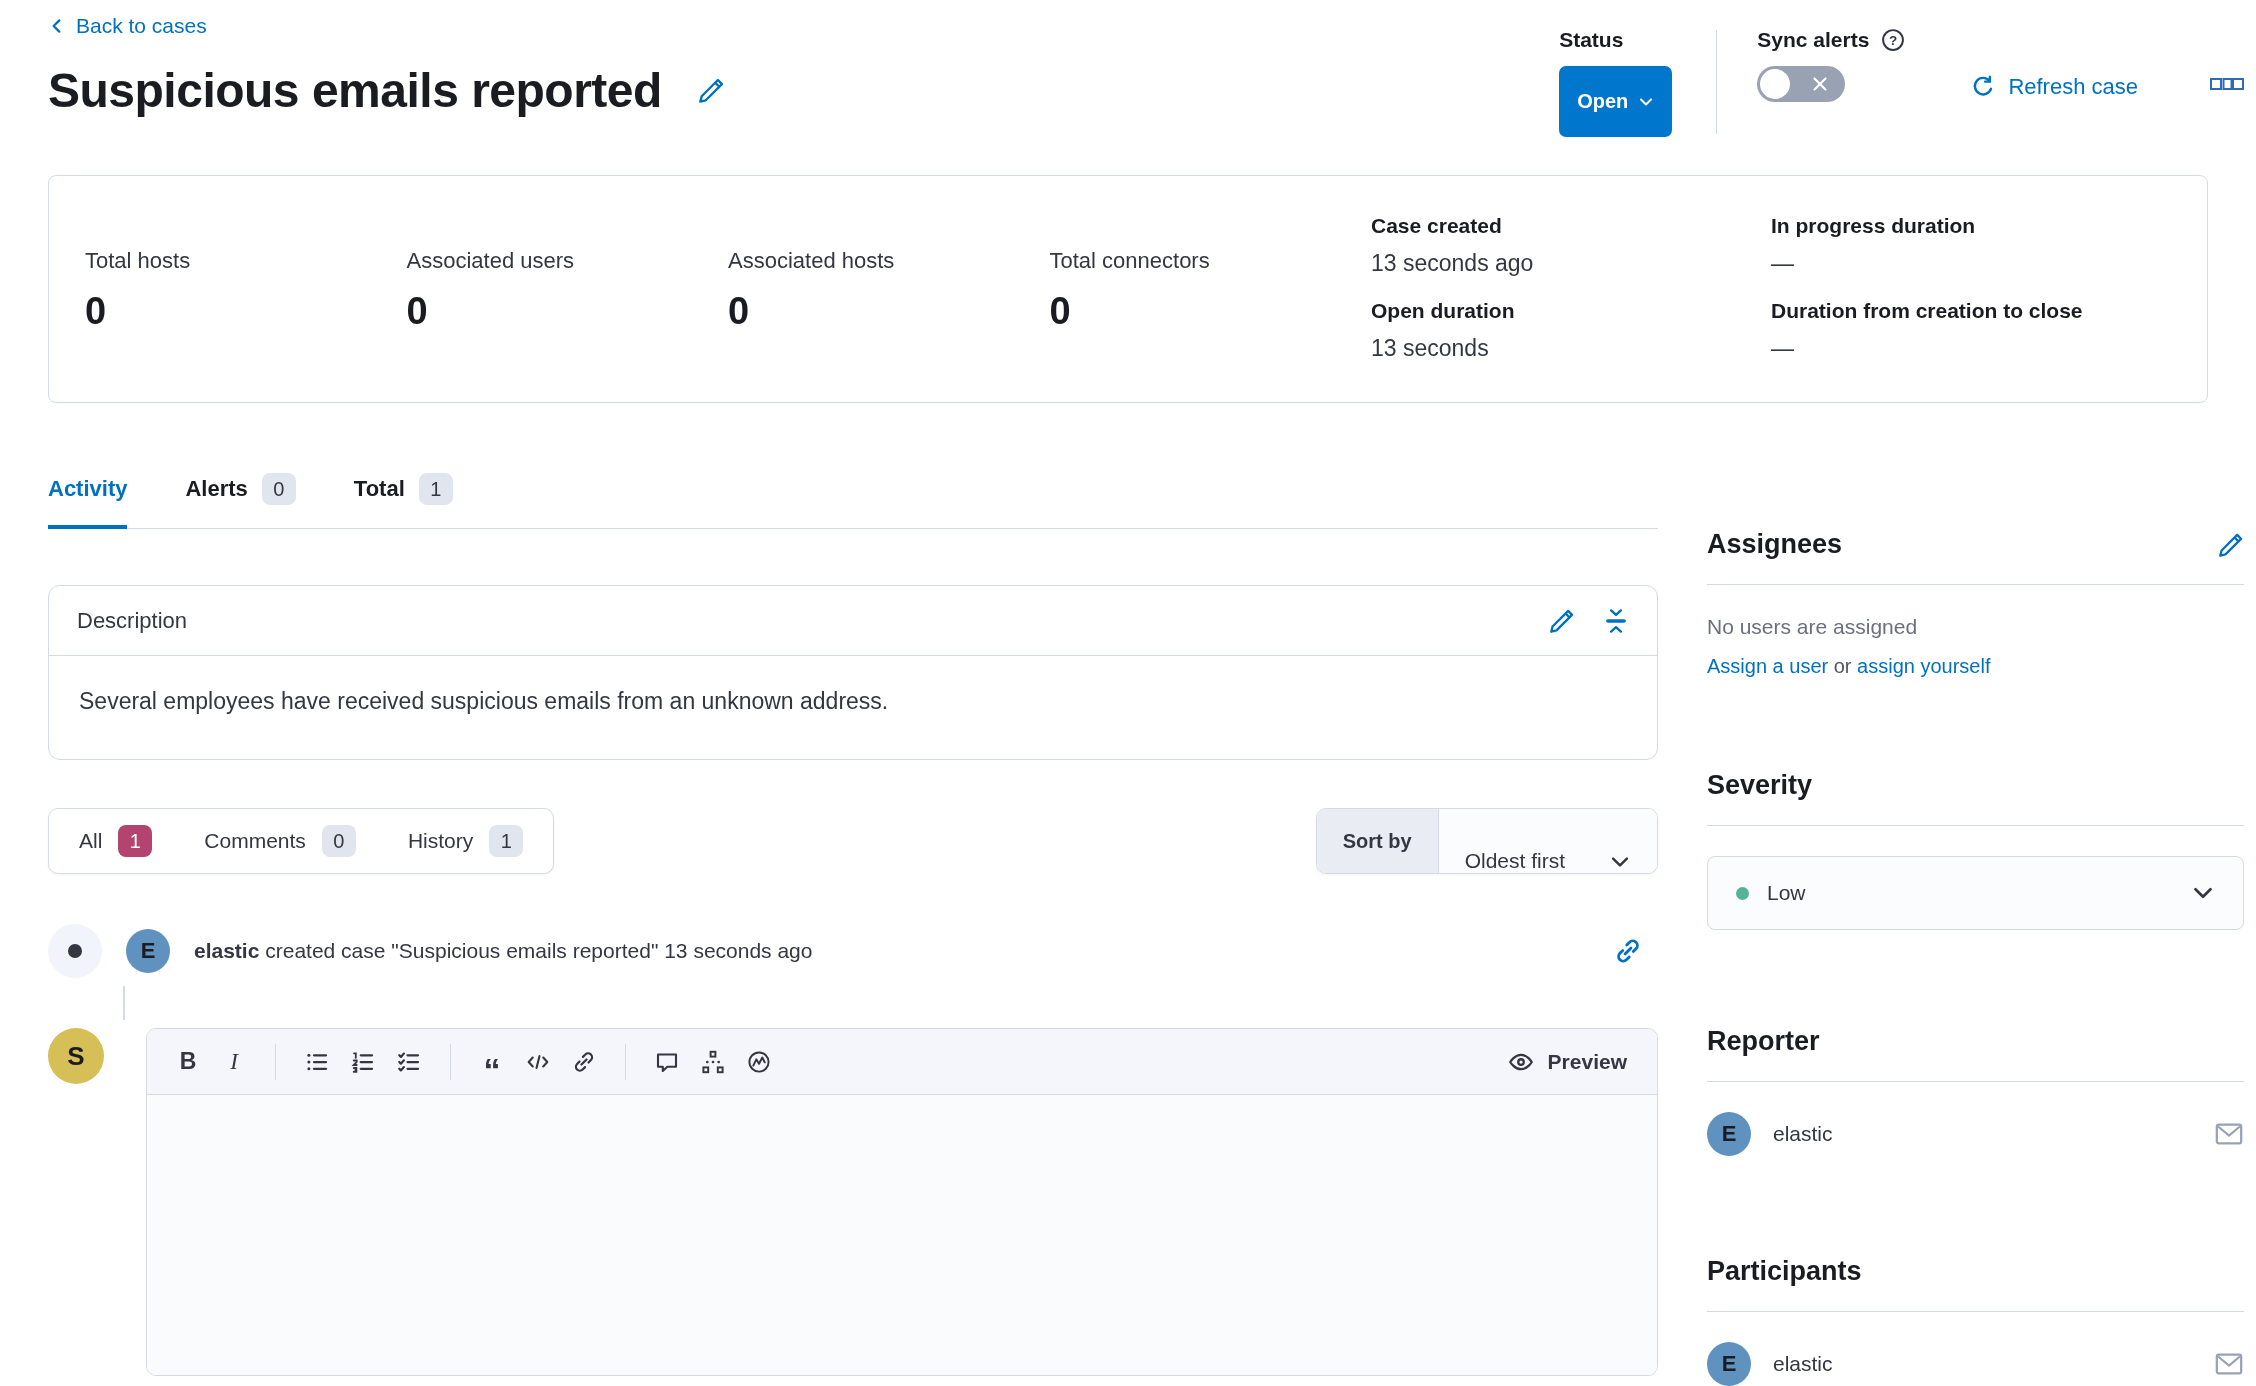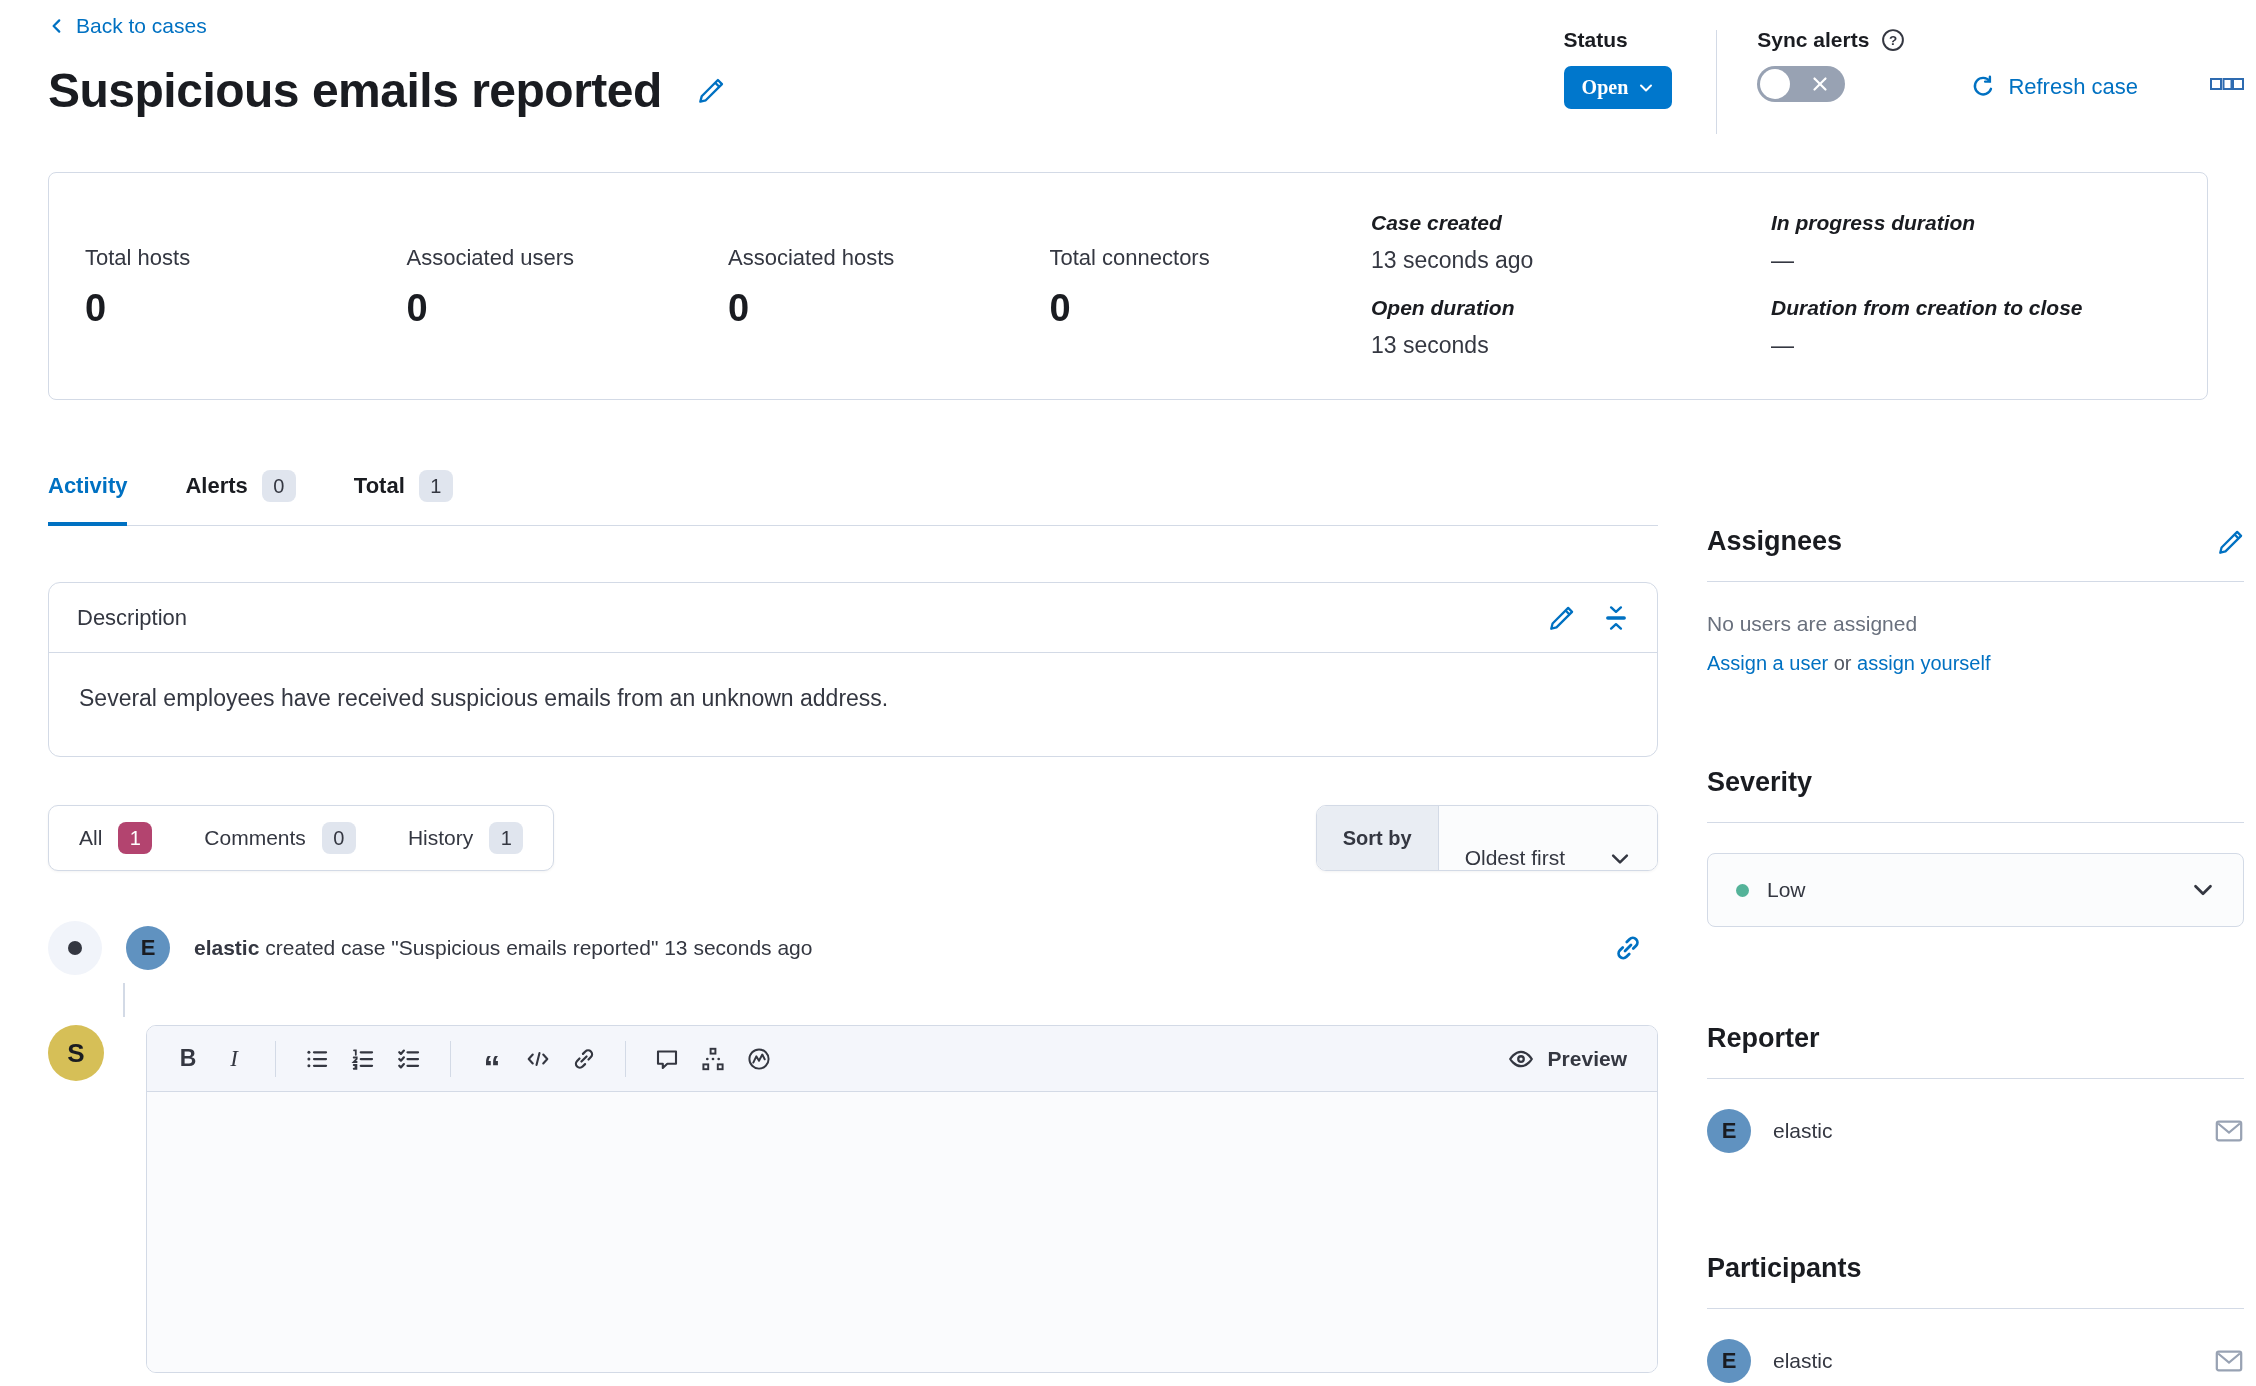--- a/index.html
+++ b/index.html
@@ -14,22 +14,22 @@
   .back-link svg { width:18px; height:18px; }
   .title-row { display:flex; align-items:center; gap:36px; margin-top:24px; }
   .page-title { font-size:48px; font-weight:700; color:#1a1c21; letter-spacing:-0.5px; }
   .icon-btn { color:#0071c2; display:inline-flex; align-items:center; cursor:pointer; background:none; border:none; }
   .title-row .icon-btn svg { width:27px; height:27px; }
 
   .topbar-right { display:flex; align-items:flex-start; margin-top:14px; }
   .hdr-label { font-size:21px; font-weight:700; color:#1a1c21; }
   .status-block .hdr-label { display:block; margin-bottom:14px; }
   .status-btn { display:inline-flex; align-items:center; gap:10px; background:#0077cc; color:#fff;
-    border:none; border-radius:7px; padding:10px 18px; font-size:20px; font-weight:600;
-    font-family:Liberation Serif, serif; cursor:pointer; }
+    border:none; border-radius:7px; padding:24px 18px; font-size:20px; font-weight:600;
+    font-family:Liberation Sans, sans-serif; cursor:pointer; }
   .status-btn svg { width:16px; height:16px; }
   .vdivider { width:1px; height:104px; background:#d3dae6; margin:2px 40px 0 44px; }
   .sync-block .label-row { display:flex; align-items:center; gap:12px; margin-bottom:14px; }
   .help-icon { width:24px; height:24px; color:#343741; cursor:pointer; }
   .toggle { position:relative; width:88px; height:36px; background:#98a2b3; border-radius:18px;
     border:none; cursor:pointer; }
   .toggle .thumb { position:absolute; left:3px; top:3px; width:30px; height:30px; border-radius:50%; background:#fff; }
   .toggle .x-mark { position:absolute; right:14px; top:7px; width:22px; height:22px; color:#fff; }
   .refresh-link { display:inline-flex; align-items:center; gap:13px; color:#0071c2; font-size:22px;
     font-weight:500; margin:46px 0 0 66px; cursor:pointer; background:none; border:none; font-family:inherit; }
@@ -39,21 +39,21 @@
 
   
   .stats-panel { width:2160px; margin-top:38px; border:1px solid #d3dae6; border-radius:8px;
     padding:38px 36px 40px; display:flex; }
   .metric { width:334px; padding-top:34px; }
   .metric-label { font-size:22px; color:#343741; }
   .metric-value { font-size:38px; font-weight:700; color:#1a1c21; margin-top:16px; }
   .details { display:flex; flex:1; }
   .dcol { width:400px; }
   .dcol:last-child { flex:1; }
-  .dlabel { font-size:21px; font-weight:700; color:#1a1c21;font-style:italic; }
+  .dlabel { font-size:21px; font-weight:700; color:#1a1c21; }
   .dvalue { font-size:23px; color:#343741; margin-top:12px; }
   .dpair + .dpair { margin-top:22px; }
 
   
   .content { display:flex; margin-top:70px; }
   .main { width:1610px; }
   .sidebar { width:537px; margin-left:49px; padding-top:56px; }
 
   
   .tabs { display:flex; gap:58px; border-bottom:1px solid #d3dae6; }

